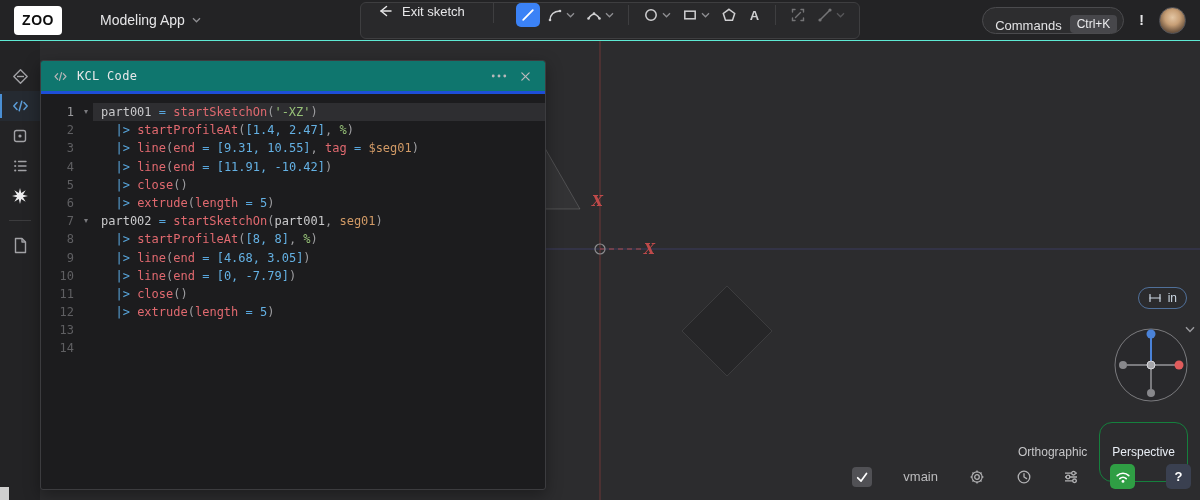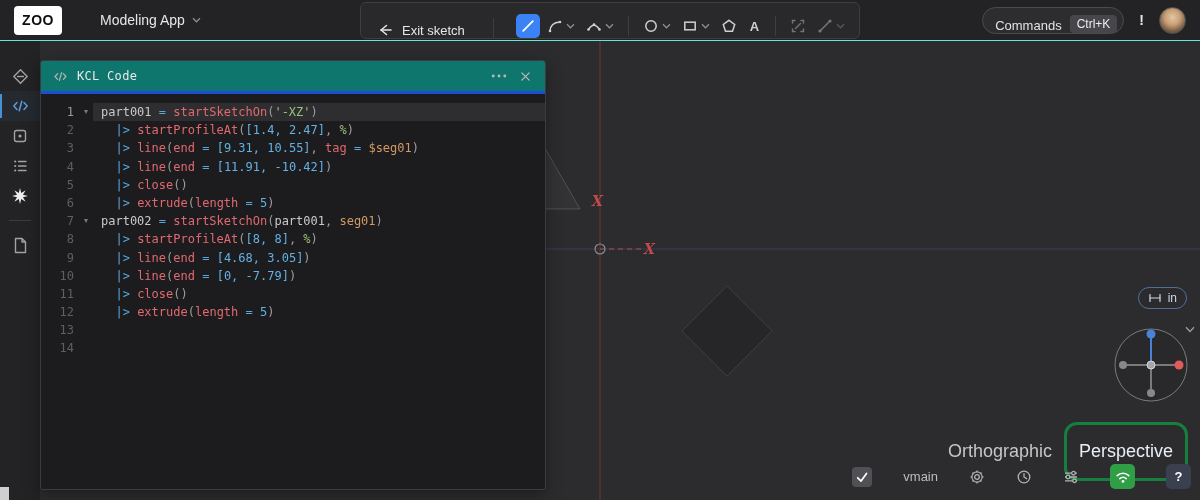--- a/index.html
+++ b/index.html
@@ -3,21 +3,21 @@
 <meta charset="utf-8">
 <style>
   *{margin:0;padding:0;box-sizing:border-box}
   html,body{width:1200px;height:500px;overflow:hidden;background:#2c2c2e;font-family:"Liberation Sans",sans-serif}
   #app{position:relative;width:1200px;height:500px;overflow:hidden}
 
   
   .topbar{position:absolute;top:0;left:0;width:100%;height:41px;background:#232325;border-bottom:1px solid #5eead4;display:flex;align-items:center;padding:0 14px;z-index:30}
   .logo{width:48px;height:29px;background:#ffffff;border-radius:4px;display:flex;align-items:center;justify-content:center;color:#0d0d0d;font-weight:bold;font-size:14px;letter-spacing:.5px;border:none;cursor:pointer;font-family:inherit}
   .app-menu{display:flex;align-items:center;gap:7px;margin-left:38px;background:none;border:none;color:#e6e6e8;font-size:14px;font-family:inherit;cursor:pointer}
-  .sketch-toolbar{position:absolute;left:360px;top:2px;height:37px;display:flex;align-items:flex-end;background:#29292b;border:1px solid #3e3e40;border-radius:6px;padding:0 10px;gap:15px}
+  .sketch-toolbar{position:absolute;left:360px;top:2px;height:37px;display:flex;align-items:flex-start;background:#29292b;border:1px solid #3e3e40;border-radius:6px;padding:0 10px;gap:15px}
   .exit-btn{display:flex;align-items:center;gap:9px;background:none;border:none;color:#e6e6e8;font-size:13px;font-family:inherit;padding:0 6px;cursor:pointer}
   .tb-divider{width:1px;height:20px;background:#3e3e40;margin:0 7px}
   .tool{display:flex;align-items:center;gap:3px;background:none;border:none;padding:4px;border-radius:5px;cursor:pointer;color:#cfcfd1;font-family:inherit}
   .tool.active{background:#3b82f6;color:#ffffff}
   .tool.disabled{opacity:.45}
   .tool-label{font-size:13px;font-weight:bold;padding:0 2px;color:inherit}
   .ticon{display:flex;align-items:center}
   .chev{display:flex;align-items:center;color:#8e8e92}
   .topbar-right{margin-left:auto;display:flex;align-items:center;gap:15px}
   .commands-btn{display:flex;align-items:flex-end;height:27px;background:#2d2d2f;border:1px solid #4b4b4e;border-radius:14px;color:#e2e2e4;font-size:13px;font-family:inherit;padding:0 6px 0 12px;gap:8px;cursor:pointer}
@@ -35,22 +35,22 @@
   .corner-chip{position:absolute;left:0;bottom:0;width:9px;height:13px;background:#cfcfcf;z-index:25}
 
   
   .viewport{position:absolute;left:40px;top:41px;right:0;bottom:0;background:#2c2c2e;z-index:10}
   .scene{position:absolute;inset:0}
   .axis-label{fill:#bf4a4a;font-family:"DejaVu Serif",serif;font-style:italic;font-weight:bold;font-size:14px}
   .unit-badge{position:absolute;top:246px;right:13px;height:22px;display:flex;align-items:center;gap:6px;padding:0 9px;border:1px solid #50709a;border-radius:11px;color:#cdd8e4;font-size:12px;background:rgba(44,44,46,.55);cursor:pointer;font-family:inherit}
   .gizmo-chevron{position:absolute;top:285px;right:5px;color:#9a9a9e;background:none;border:none;cursor:pointer;display:flex}
   .gizmo{position:absolute;top:279px;left:1066px;cursor:pointer}
   .proj-row{position:absolute;top:381px;right:12px;display:flex;align-items:center;gap:10px}
-  .proj-btn{background:none;border:none;color:#c6c6c8;font-size:18px;font-family:inherit;cursor:pointer;padding:4px 2px}
-  .proj-btn.active{border:3px solid #15803d;border-radius:13px;padding:16px 12px;color:#e9eef5}
+  .proj-btn{background:none;border:none;color:#c6c6c8;font-size:12px;font-family:inherit;cursor:pointer;padding:4px 2px}
+  .proj-btn.active{border:1px solid #15803d;border-radius:13px;padding:22px 12px;color:#e9eef5}
   .status-row{position:absolute;top:423px;right:9px;display:flex;align-items:center;gap:31px}
   .checkbox{width:20px;height:20px;background:#515155;border-radius:4px;display:flex;align-items:center;justify-content:center;cursor:pointer;border:none}
   .branch-label{color:#bcbcbe;font-size:13px}
   .status-icon{background:none;border:none;color:#b2b2b4;cursor:pointer;display:flex;align-items:center}
   .tile{width:25px;height:25px;border-radius:5px;display:flex;align-items:center;justify-content:center;border:none;cursor:pointer;font-family:inherit}
   .tile.green{background:#2f9e44}
   .tile.help{background:#3a4050;color:#ffffff;font-size:13px;font-weight:bold}
 
   
   .code-panel{position:absolute;left:40px;top:60px;width:506px;height:430px;background:#1c1c1e;border:1px solid #3c3c3f;border-radius:3px;z-index:40;display:flex;flex-direction:column;overflow:hidden;box-shadow:0 5px 16px rgba(0,0,0,.35)}

